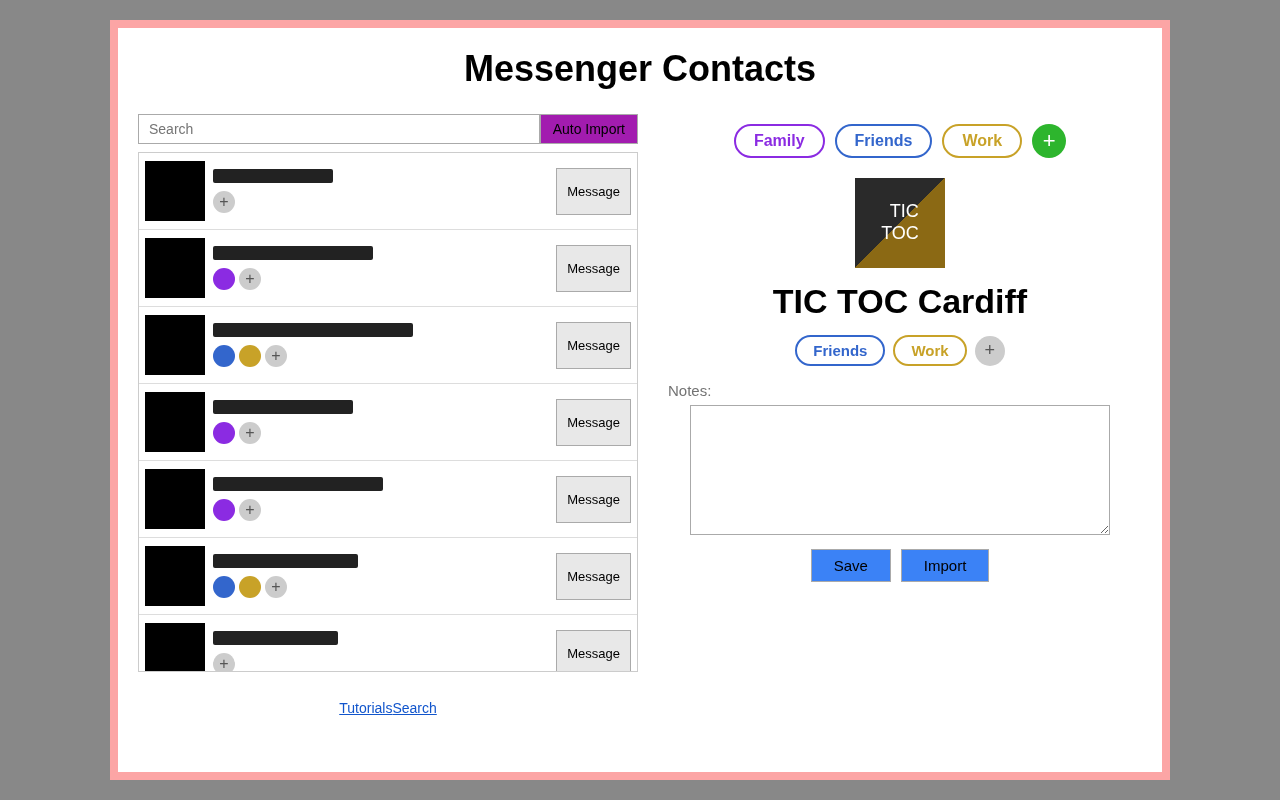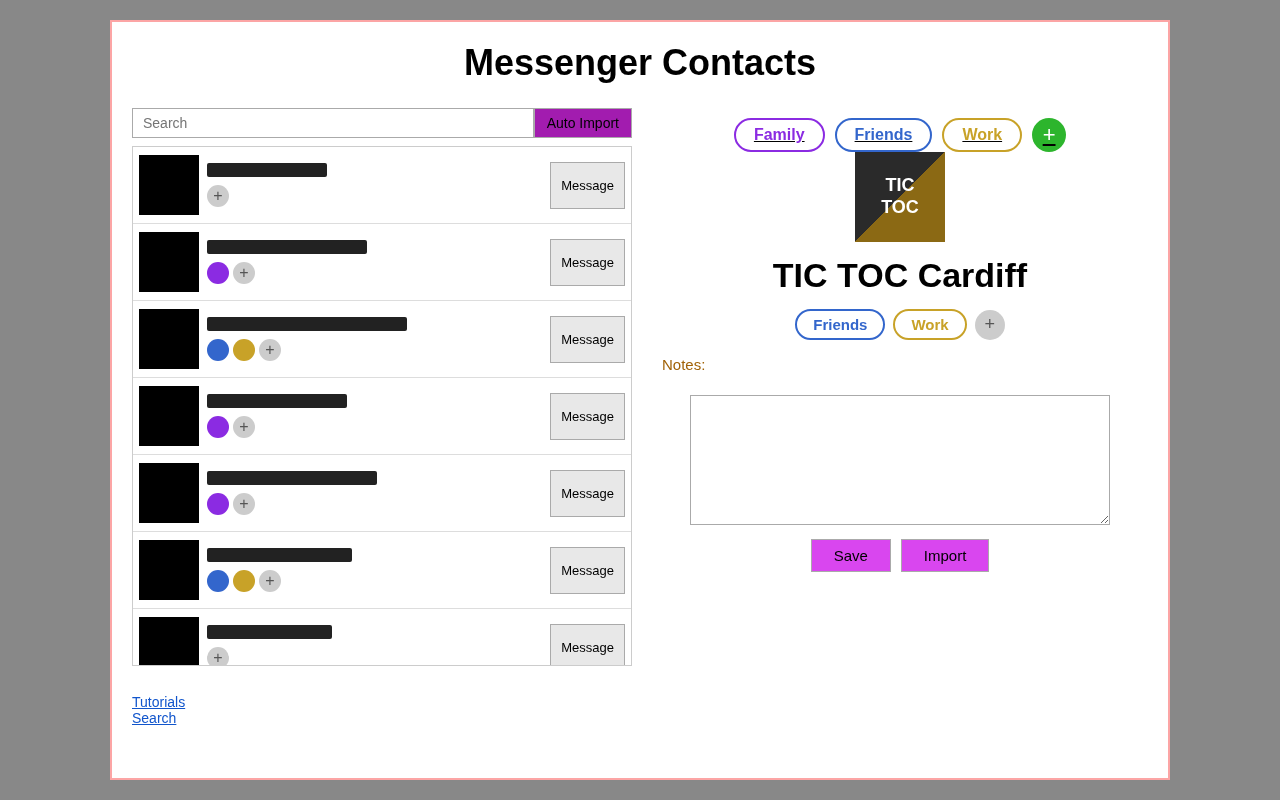--- a/index.html
+++ b/index.html
@@ -8,21 +8,21 @@
       display: flex;
       justify-content: center;
       align-items: center;
       min-height: 100vh;
       font-family: Arial, sans-serif;
     }
     .window {
       background: #fff;
       width: 1060px;
       min-height: 760px;
-      border: 2px solid #fca5a5;
+      border: 8px solid #fca5a5;
       position: relative;
       padding: 20px;
     }
     .page-title {
       text-align: center;
       font-size: 36px;
       font-weight: bold;
       margin-bottom: 24px;
       color: #000;
     }
@@ -117,22 +117,22 @@
     .right-panel {
       flex: 1;
       display: flex;
       flex-direction: column;
       align-items: center;
       padding-top: 10px;
     }
     .group-tags {
       display: flex;
       gap: 10px;
-      align-items: center;
-      text-decoration: underline;
+      margin-bottom: 20px;
+      align-items: center;
     }
     .group-tag {
       border-radius: 20px;
       padding: 6px 18px;
       font-size: 16px;
       font-weight: bold;
       cursor: pointer;
       border: 2px solid transparent;
     }
     .group-tag.family {
@@ -170,22 +170,22 @@
       display: flex;
       align-items: center;
       justify-content: center;
       margin-bottom: 14px;
       position: relative;
       overflow: hidden;
     }
     .contact-logo-text {
       color: #fff;
       font-size: 18px;
-      font-weight: bold;
-      text-align: center;
+      font-weight: normal;
+      text-align: right;
       line-height: 1.2;
       z-index: 2;
     }
     .contact-display-name {
       font-size: 34px;
       font-weight: bold;
       color: #000;
       margin-bottom: 14px;
       text-align: left;
     }
@@ -220,50 +220,51 @@
       display: flex;
       align-items: center;
       justify-content: center;
       font-size: 18px;
       color: #555;
       cursor: pointer;
       border: none;
     }
     .notes-label {
       font-size: 15px;
-      color: #a16207;
-      margin-bottom: 22px;
+      color: #737373;
+      margin-bottom: 6px;
       align-self: flex-start;
       padding-left: 10px;
     }
     .notes-textarea {
       width: 420px;
       height: 130px;
       border: 1px solid #aaa;
       resize: both;
       font-size: 14px;
       padding: 6px;
       margin-bottom: 14px;
       outline: none;
     }
     .action-buttons {
       display: flex;
       gap: 10px;
     }
     .save-btn, .close-btn {
       border: 1px solid #aaa;
-      background: #d946ef;
+      background: #3b82f6;
       padding: 7px 22px;
       font-size: 15px;
       cursor: pointer;
     }
     .footer-links {
       margin-top: 28px;
       display: flex;
-      flex-direction: column;
+      flex-direction: row;
+      justify-content: center;
     }
     .footer-links a {
       color: #1155cc;
       text-decoration: underline;
       font-size: 14px;
       cursor: pointer;
     }
     .contact-name-bar.w1 { width: 120px; }
     .contact-name-bar.w2 { width: 160px; }
     .contact-name-bar.w3 { width: 200px; }

